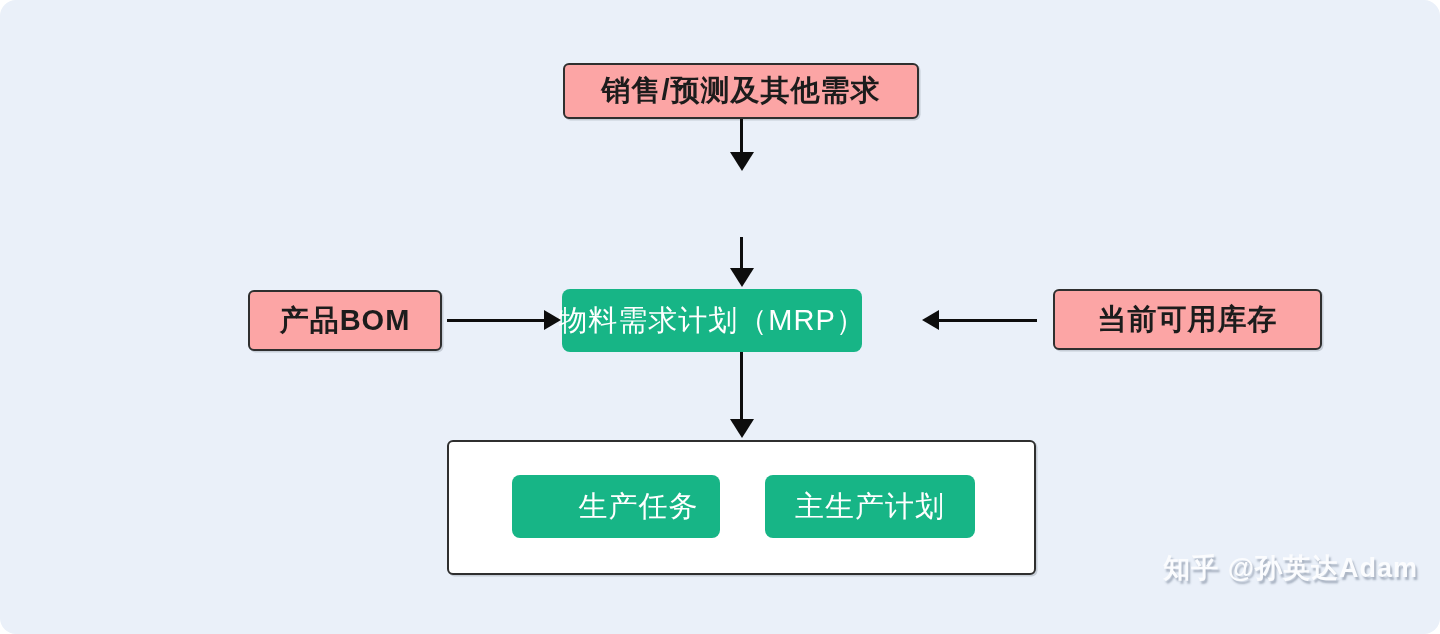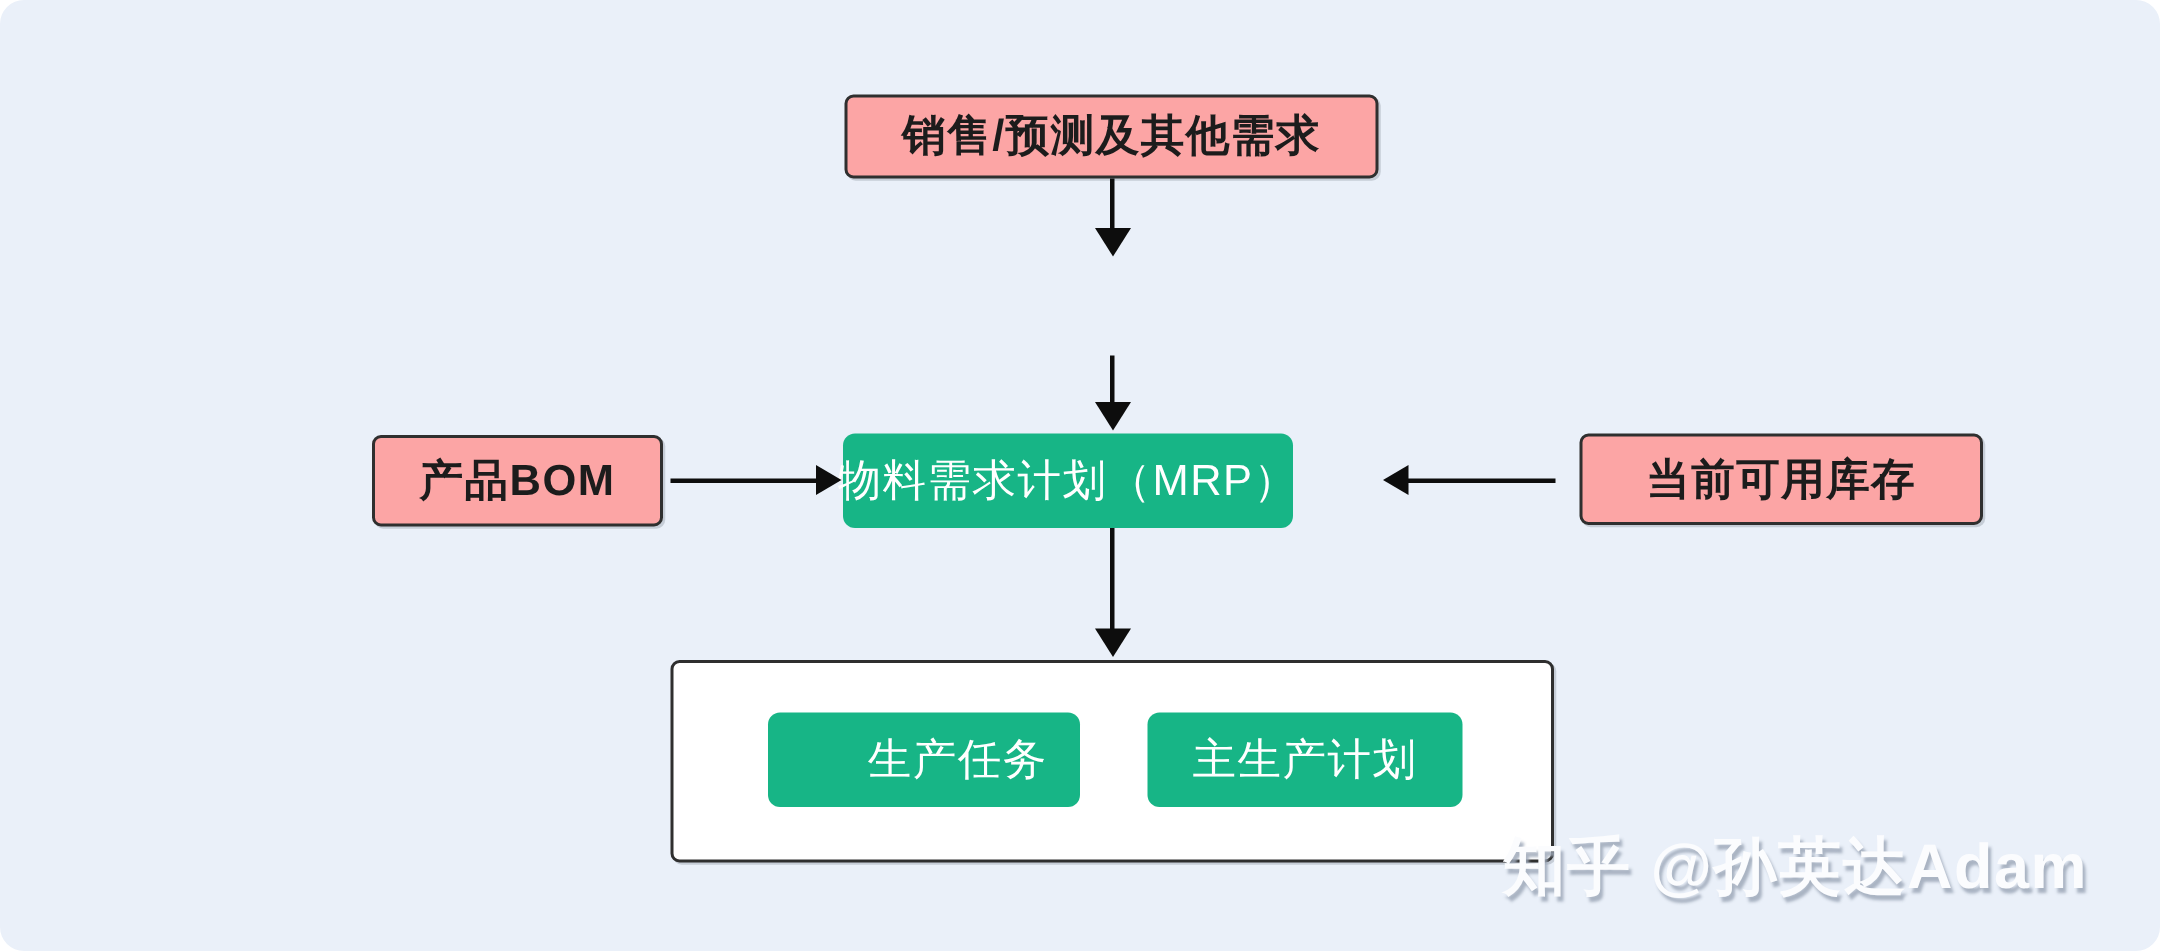--- a/index.html
+++ b/index.html
@@ -62,22 +62,22 @@
 
   
   .arrow-line { position: absolute; background: var(--arrow, #0d0d0d); }
   .arrow-head { position: absolute; width: 0; height: 0; }
   .head-down  { border-left: 12px solid transparent; border-right: 12px solid transparent; border-top: 19px solid var(--arrow, #0d0d0d); }
   .head-right { border-top: 10px solid transparent; border-bottom: 10px solid transparent; border-left: 17px solid var(--arrow, #0d0d0d); }
   .head-left  { border-top: 10px solid transparent; border-bottom: 10px solid transparent; border-right: 17px solid var(--arrow, #0d0d0d); }
 
   .watermark {
     position: absolute;
-    right: 48px; top: 550px;
-    font-size: 42px;
+    right: 22px; top: 550px;
+    font-size: 27px;
     font-weight: 600;
     letter-spacing: 1px;
     color: var(--watermark, #fbfcfe);
     text-shadow: 2px 3px 2px rgba(158,168,184,0.85);
     white-space: nowrap;
   }
 </style>
 </head>
 <body>
 

